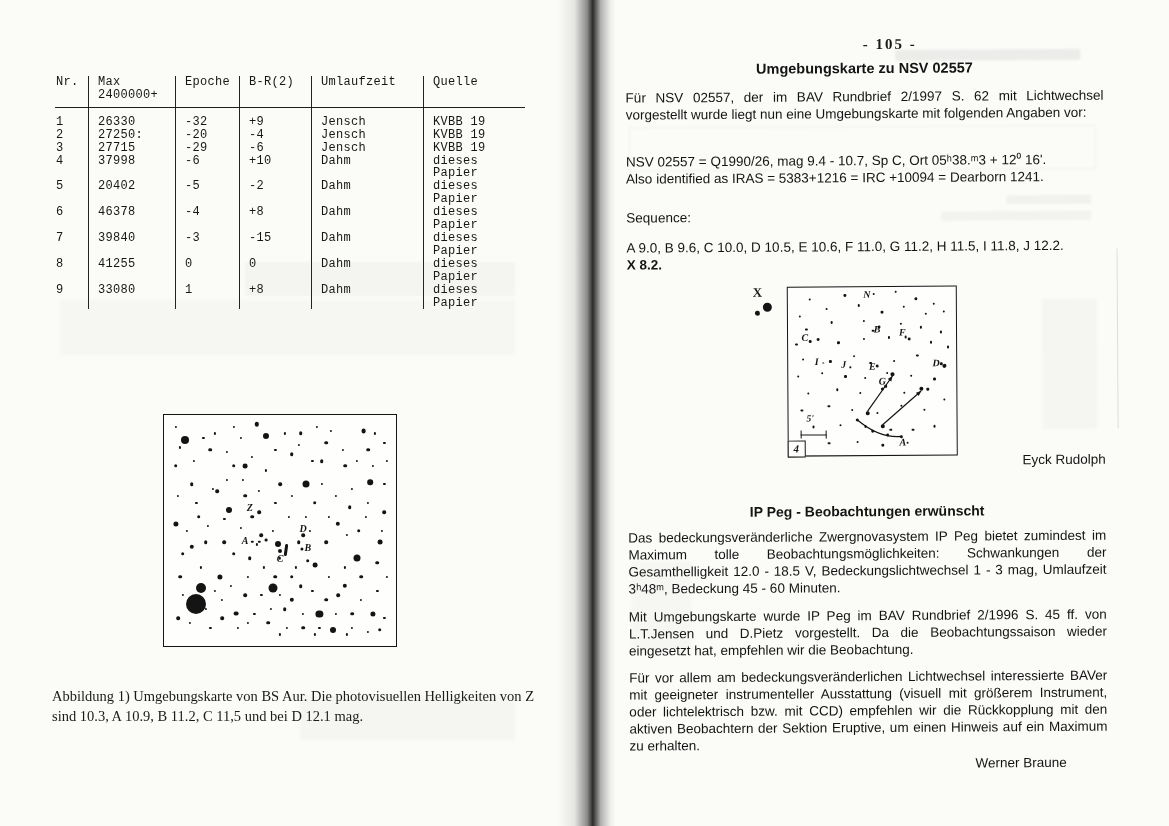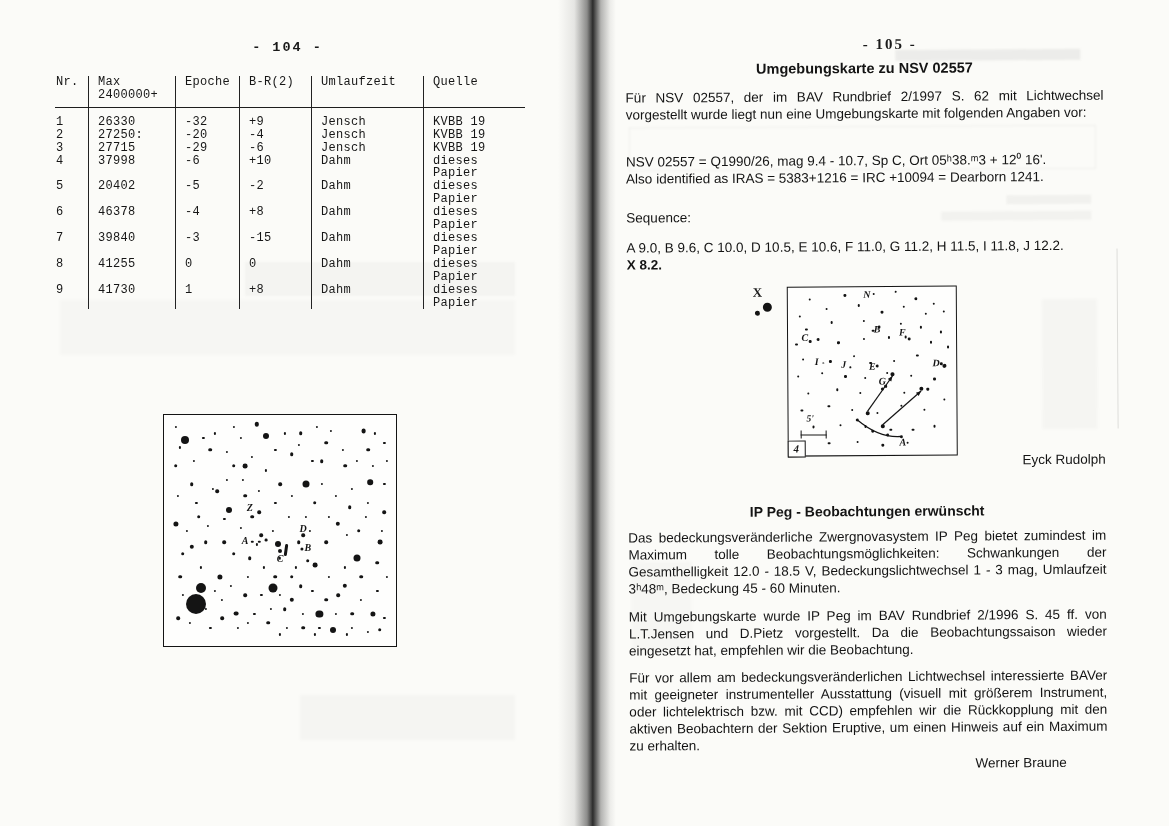--- a/index.html
+++ b/index.html
@@ -85,21 +85,20 @@
 
   
   .g{position:absolute;pointer-events:none;filter:blur(1px)}
 </style>
 </head>
 <body>
 
 <div class="scan">
 
   <div class="page page-left">
-    <div class="pagenum pn-left">- 104 -</div>
 
     <div class="maxima-table">
         <div class="cell head c0">Nr.</div>
         <div class="cell head c1 col-sep">Max
 2400000+</div>
         <div class="cell head c2 col-sep">Epoche</div>
         <div class="cell head c3 col-sep">B-R(2)</div>
         <div class="cell head c4 col-sep">Umlaufzeit</div>
         <div class="cell head c5 col-sep">Quelle</div>
         <div class="cell rule-cell"></div>
@@ -150,21 +149,21 @@
         <div class="cell c3 col-sep">-15</div>
         <div class="cell c4 col-sep">Dahm</div>
         <div class="cell c5 col-sep">dieses Papier</div>
         <div class="cell c0">8</div>
         <div class="cell c1 col-sep">41255</div>
         <div class="cell c2 col-sep">0</div>
         <div class="cell c3 col-sep">0</div>
         <div class="cell c4 col-sep">Dahm</div>
         <div class="cell c5 col-sep">dieses Papier</div>
         <div class="cell c0">9</div>
-        <div class="cell c1 col-sep">41730</div>
+        <div class="cell c1 col-sep">33080</div>
         <div class="cell c2 col-sep">1</div>
         <div class="cell c3 col-sep">+8</div>
         <div class="cell c4 col-sep">Dahm</div>
         <div class="cell c5 col-sep">dieses Papier</div>
       </div>
 
 
     <div class="chart chart-left">
         <div class="star" style="left: 14%; top: 82%; width: 20px; height: 20px;"></div>
         <div class="star" style="left: 16%; top: 75%; width: 10px; height: 10px;"></div>
@@ -325,20 +324,21 @@
         <div class="star" style="left: 65%; top: 95%; width: 2.2px; height: 2.2px;"></div>
         <div class="star" style="left: 79%; top: 95%; width: 2.2px; height: 2.2px;"></div>
         <div class="star-label" style="left: 37%; top: 40%;">Z</div>
         <div class="star-label" style="left: 35%; top: 54%;">A</div>
         <div class="star-label" style="left: 60%; top: 49%;">D</div>
         <div class="star-label" style="left: 62%; top: 57%;">B</div>
         <div class="star-label" style="left: 50%; top: 62%;">C</div>
         <div class="mark" style="left: 52.8%; top: 58.5%; width: 3px; height: 12px; transform: translate(-50%, -50%) rotate(8deg);"></div>
       </div>
 
+    <div class="fig-caption">Abbildung 1)  Umgebungskarte von BS Aur. Die photovisuellen Helligkeiten von Z sind 10.3, A 10.9, B 11.2, C 11,5 und bei D 12.1 mag.</div>
 
     <div class="g" style="left:245px;top:262px;width:270px;height:34px;background:rgba(110,110,110,0.05)"></div>
     <div class="g" style="left:60px;top:300px;width:455px;height:55px;background:rgba(110,110,110,0.03)"></div>
     <div class="g" style="left:300px;top:695px;width:215px;height:45px;background:rgba(110,110,110,0.04)"></div>
   </div>
 
   <div class="gutter"></div>
 
   <div class="page page-right">
     <div class="tilt">

